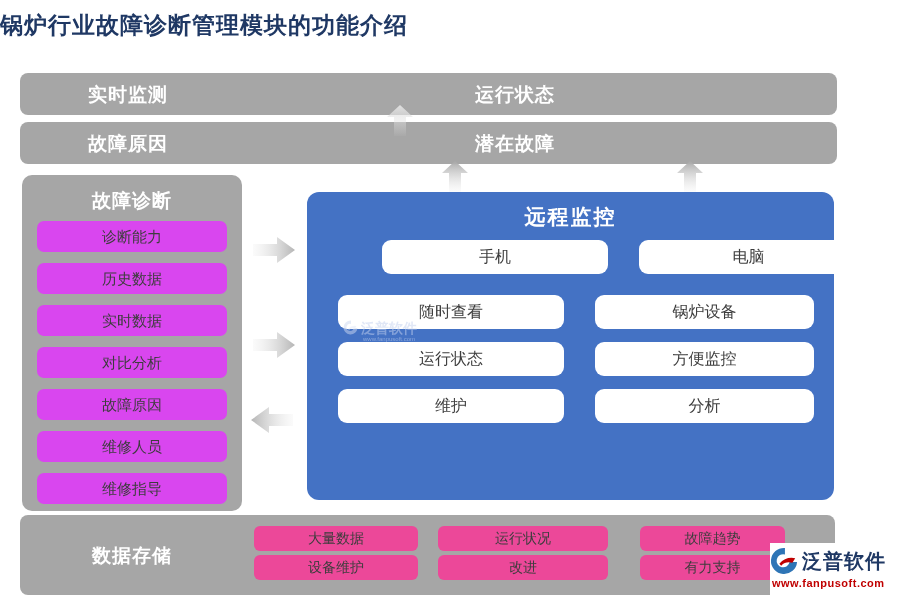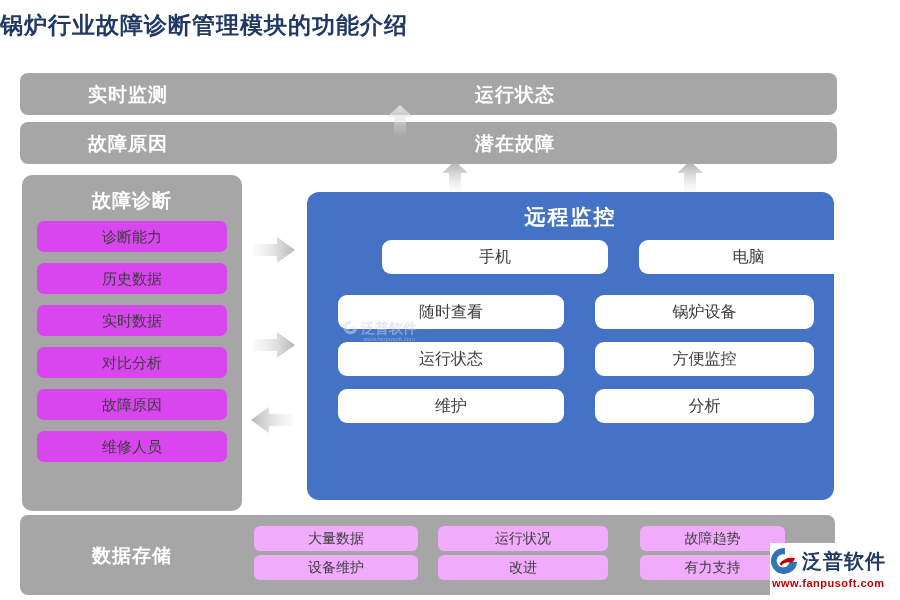--- a/index.html
+++ b/index.html
@@ -31,21 +31,21 @@
 
   .panel-watermark{position:absolute;left:36px;top:128px;opacity:0.5;line-height:1;}
   .pw-row{display:flex;align-items:center;}
   .pw-text{font-weight:bold;font-size:14px;color:#c3d0ee;margin-left:3px;
            font-family:"DejaVu Serif","Liberation Serif",serif;}
   .pw-url{font-size:6px;color:#cdd8f0;margin-left:20px;margin-top:1px;}
 
   .storage{position:absolute;left:20px;top:515px;width:815px;height:80px;background:#a6a6a6;border-radius:8px;}
   .storage-title{position:absolute;left:72px;top:28px;color:#ffffff;font-weight:bold;font-size:19px;
          font-family:"DejaVu Serif","Liberation Serif",serif;letter-spacing:1px;}
-  .sbtn{position:absolute;height:25px;line-height:25px;background:#f0abfc;border-radius:6px;
+  .sbtn{position:absolute;height:25px;line-height:25px;background:#ec4899;border-radius:6px;
          text-align:center;font-size:14px;color:#3d3d3d;}
   .scol1{left:234px;width:164px;} .scol2{left:418px;width:170px;} .scol3{left:620px;width:145px;}
   .srow1{top:11px;} .srow2{top:40px;}
 
   .arrow{position:absolute;}
 
   .logo-box{position:absolute;left:770px;top:543px;width:128px;height:54px;background:#ffffff;}
   .logo-row{display:flex;align-items:center;margin-top:4px;}
   .logo-brand{font-family:"DejaVu Serif","Liberation Serif",serif;font-weight:bold;
               font-size:20px;color:#1f3864;margin-left:4px;letter-spacing:1px;}
@@ -99,20 +99,21 @@
 
   <div class="sidebar">
     <div class="sidebar-title">故障诊断</div>
     <div class="side-items">
       <div class="side-item">诊断能力</div>
       <div class="side-item">历史数据</div>
       <div class="side-item">实时数据</div>
       <div class="side-item">对比分析</div>
       <div class="side-item">故障原因</div>
       <div class="side-item">维修人员</div>
+      <div class="side-item">维修指导</div>
     </div>
   </div>
 
   <svg class="arrow" style="left:253px;top:237px;" width="42" height="26">
     <defs>
         <linearGradient id="gR1" x1="0" y1="0" x2="1" y2="0">
       <stop offset="0" stop-color="#f0f0f0" stop-opacity="0.3"></stop>
       <stop offset="1" stop-color="#b5b5b5"></stop>
     </linearGradient>
       </defs>

